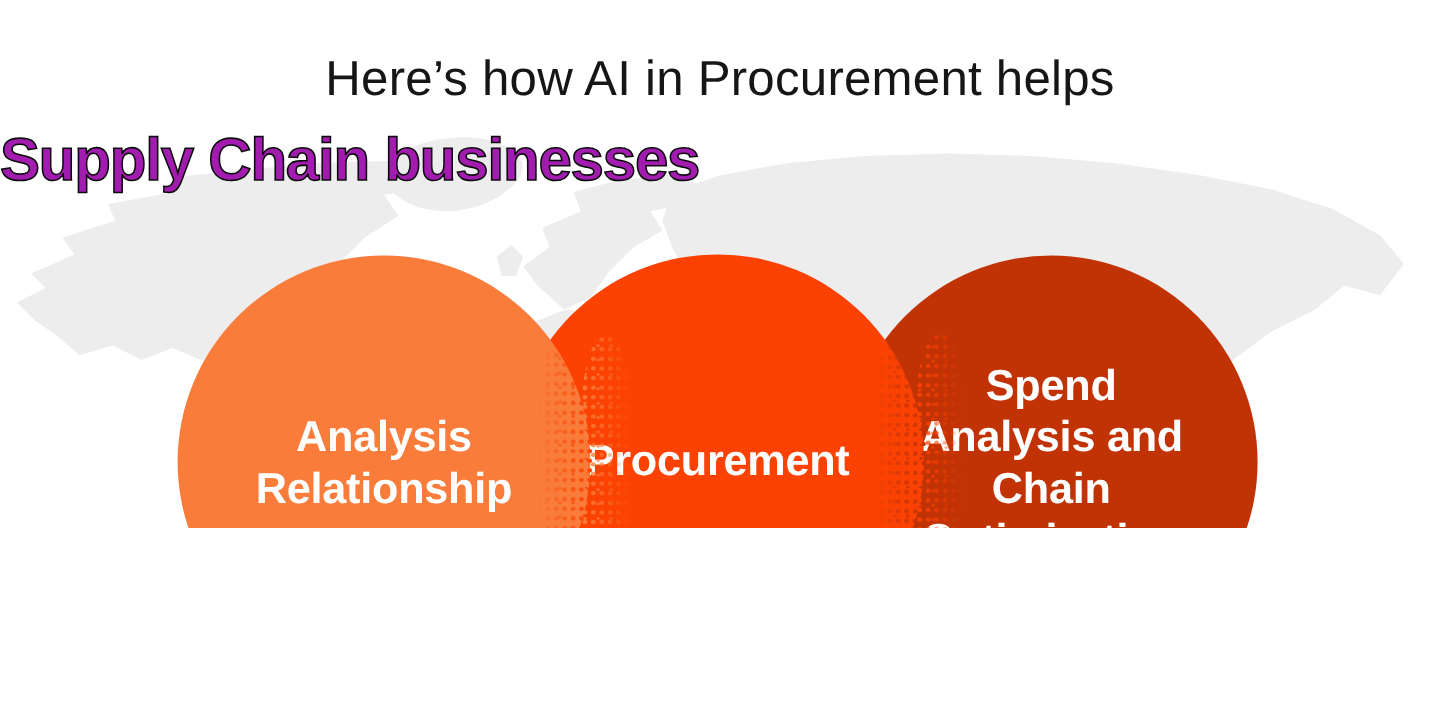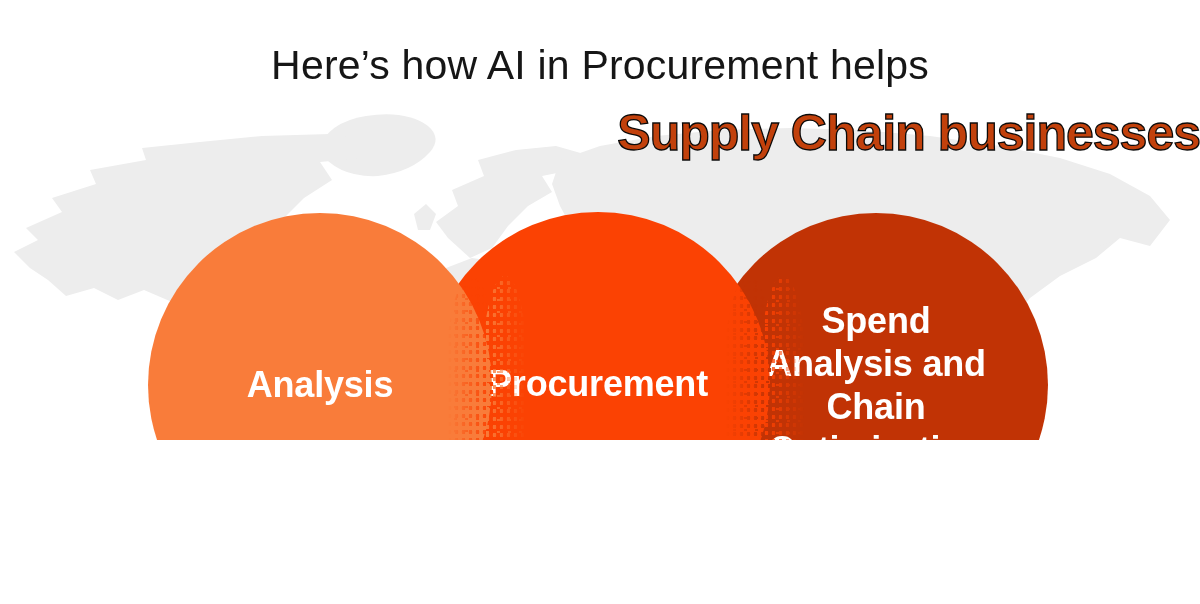--- a/index.html
+++ b/index.html
@@ -18,22 +18,22 @@
   .s2 { left:750px; top:415px; width:500px; height:270px;
         background:radial-gradient(ellipse 50% 50% at 50% 48%, rgba(150,172,199,0.38), rgba(150,172,199,0) 70%); }
   .s3 { left:60px; top:495px; width:380px; height:150px;
         background:radial-gradient(ellipse 50% 50% at 50% 50%, rgba(150,172,199,0.16), rgba(150,172,199,0) 70%); }
   
   .title {
     position:absolute; top:42px; left:0; width:1200px; text-align:center; z-index:6;
     font-size:41px; font-weight:400; color:#161616; letter-spacing:0.2px;
   }
   .subtitle {
-    position:absolute; top:104px; left:0; width:1200px; text-align:right; z-index:6;
-    font-size:50px; font-weight:700; color:#c2410c; letter-spacing:-1px;
+    position:absolute; top:104px; left:0; width:1200px; text-align:left; z-index:6;
+    font-size:50px; font-weight:700; color:#a21caf; letter-spacing:-1px;
     -webkit-text-stroke:1.3px #0a0a0a;
   }
   
   .circle {
     position:absolute; width:344px; height:344px; border-radius:50%;
     display:flex; align-items:center; justify-content:center; text-align:center;
     color:#ffffff; font-weight:700; font-size:36px; line-height:1.2; letter-spacing:-0.2px;
   }
   .circle .label span { display:block; }
   .c1 { left:148px; top:213px; z-index:3; }
@@ -112,20 +112,21 @@
 
   <div class="circle c2" style="background: rgb(251, 66, 3);">
     <div class="label">
       <span>Procurement</span>
     </div>
   </div>
 
   <div class="circle c1" style="background: rgb(249, 124, 58);">
     <div class="label">
       <span>Analysis</span>
+      <span>Relationship</span>
     </div>
   </div>
 
   <div class="spray dots-a1"></div>
   <div class="spray dots-a2"></div>
   <div class="spray dots-b1"></div>
   <div class="spray dots-b2"></div>
 
 </div>
 

